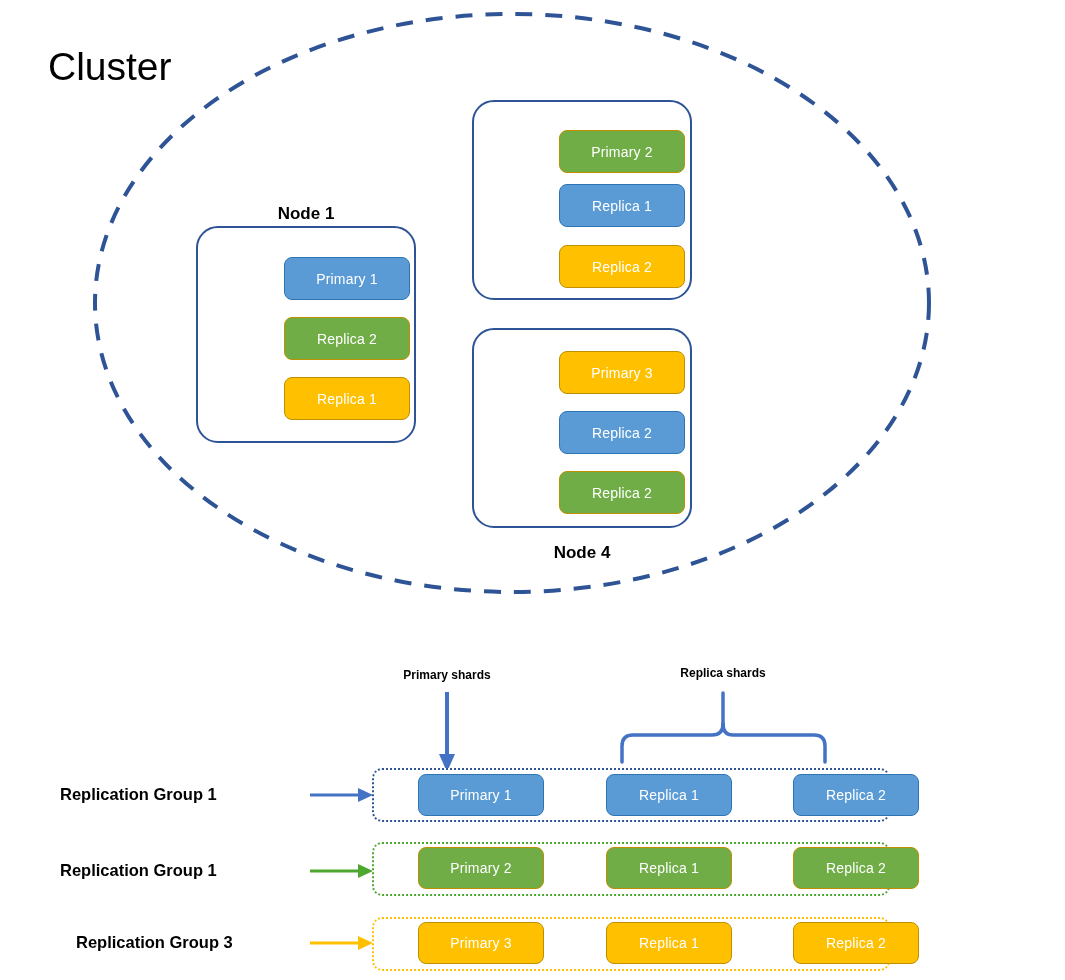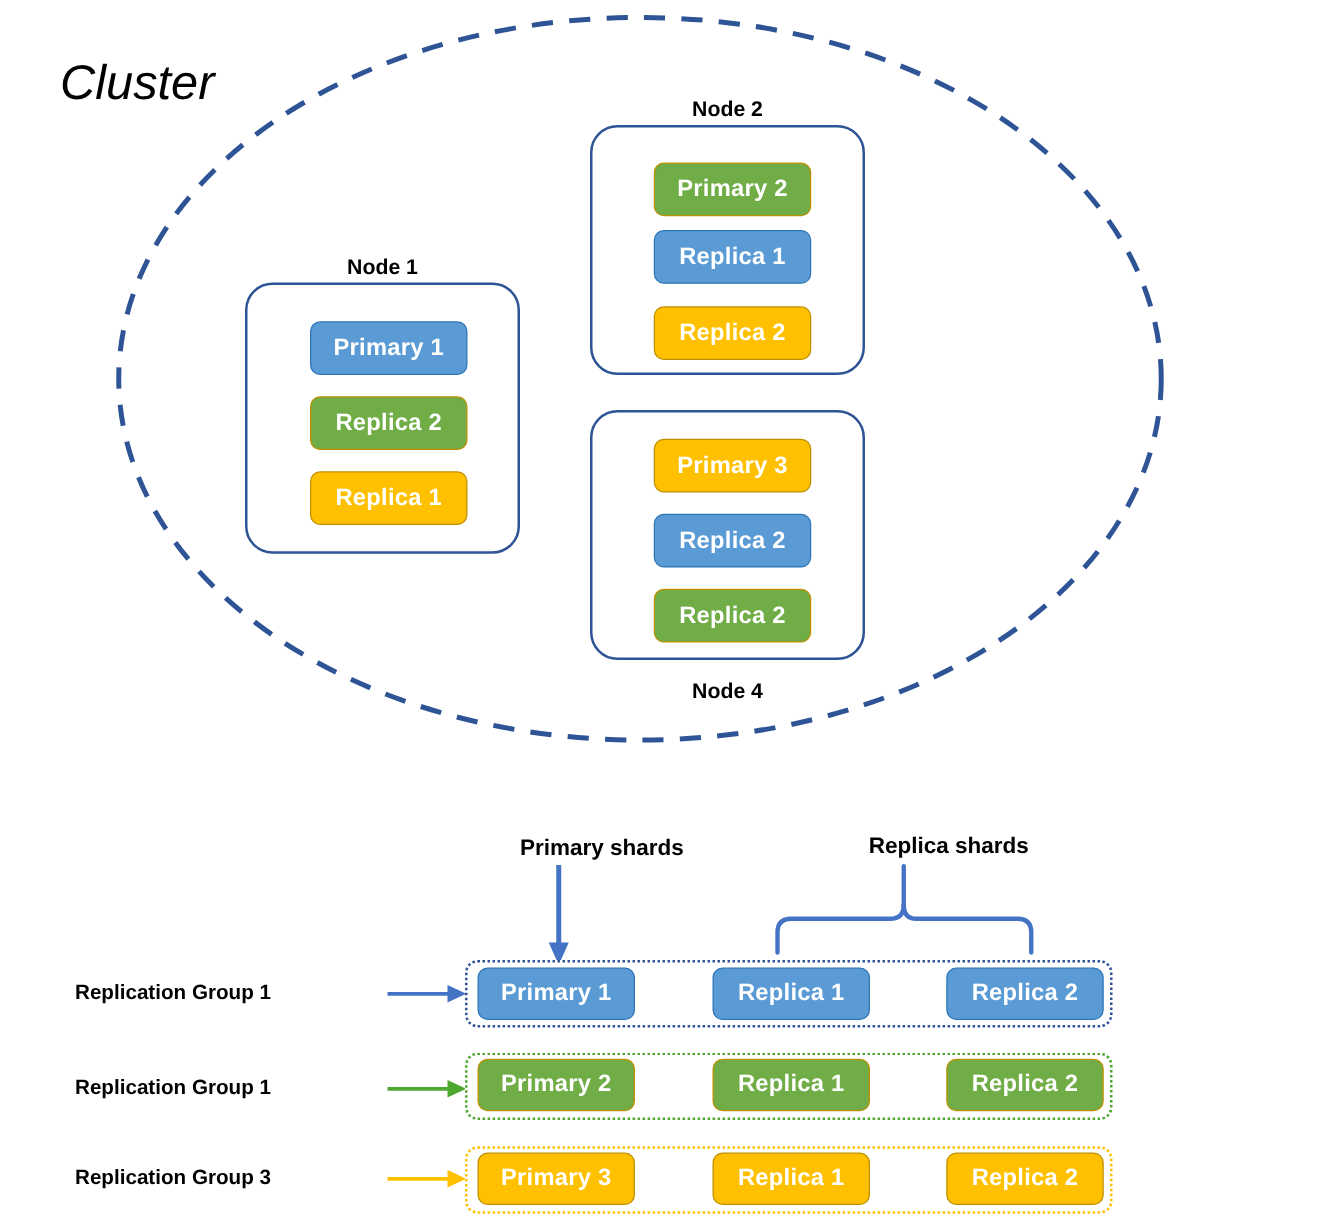--- a/index.html
+++ b/index.html
@@ -22,21 +22,20 @@
   
   #cluster-title {
     left: 48px;
     top: 47px;
     font-size: 39px;
     font-weight: 400;
     color: #000000;
     letter-spacing: 0px;
     line-height: 1;
     white-space: nowrap;
-    font-style: italic;
   }
 
   
   #overlay {
     left: 0; top: 0;
     width: 1065px; height: 980px;
     pointer-events: none;
   }
 
   
@@ -52,27 +51,28 @@
     color: #000000;
     text-align: center;
     white-space: nowrap;
   }
 
   
   .shard {
     box-sizing: border-box;
     border-radius: 8px;
     color: #ffffff;
-    font-size: 19px;
-    font-weight: bold;
+    font-size: 14px;
+    font-weight: normal;
     display: flex;
     align-items: center;
     justify-content: center;
     letter-spacing: 0.2px;
     white-space: nowrap;
+    margin-left: 36px;
   }
   .shard.blue   { background: #5B9BD5; border: 1.5px solid #2E75B6; }
   .shard.green  { background: #70AD47; border: 1.5px solid #BF8F00; }
   .shard.yellow { background: #FFC000; border: 1.5px solid #BF8F00; }
 
   
   .rg-row {
     box-sizing: border-box;
     border-radius: 10px;
     background: #ffffff;
@@ -82,25 +82,25 @@
   .rg-row.yellow { border: 2px dotted #FFC000; }
 
   .rg-label {
     font-size: 16.5px;
     font-weight: bold;
     color: #000000;
     white-space: nowrap;
   }
 
   .callout-label {
-    font-size: 18px;
+    font-size: 12px;
     font-weight: bold;
     color: #000000;
     white-space: nowrap;
-    text-align: right;
+    text-align: center;
   }
 </style>
 </head>
 <body>
 
 <div id="canvas">
 
   <svg id="overlay" class="abs" viewBox="0 0 1065 980" width="1065" height="980" xmlns="http://www.w3.org/2000/svg">
 
     <ellipse cx="512" cy="303" rx="417" ry="289" fill="none" stroke="#2E5496" stroke-width="4" stroke-dasharray="17 13" stroke-linecap="butt"></ellipse>
@@ -133,21 +133,20 @@
   </svg>
 
   <div id="cluster-title" class="abs">Cluster</div>
 
   <div class="abs node-label" style="left:196px; top:204px; width:220px;">Node 1</div>
   <div class="abs node-box" style="left:196px; top:226px; width:220px; height:217px;"></div>
   <div class="abs shard blue" style="left:248px; top:257px; width:126px; height:43px;">Primary 1</div>
   <div class="abs shard green" style="left:248px; top:317px; width:126px; height:43px;">Replica 2</div>
   <div class="abs shard yellow" style="left:248px; top:377px; width:126px; height:43px;">Replica 1</div>
 
-  <div class="abs node-label" style="left:472px; top:78px; width:220px;">Node 2</div>
   <div class="abs node-box" style="left:472px; top:100px; width:220px; height:200px;"></div>
   <div class="abs shard green" style="left:523px; top:130px; width:126px; height:43px;">Primary 2</div>
   <div class="abs shard blue" style="left:523px; top:184px; width:126px; height:43px;">Replica 1</div>
   <div class="abs shard yellow" style="left:523px; top:245px; width:126px; height:43px;">Replica 2</div>
 
   <div class="abs node-box" style="left:472px; top:328px; width:220px; height:200px;"></div>
   <div class="abs shard yellow" style="left:523px; top:351px; width:126px; height:43px;">Primary 3</div>
   <div class="abs shard blue" style="left:523px; top:411px; width:126px; height:43px;">Replica 2</div>
   <div class="abs shard green" style="left:523px; top:471px; width:126px; height:43px;">Replica 2</div>
   <div class="abs node-label" style="left:472px; top:543px; width:220px;">Node 4</div>
@@ -160,19 +159,19 @@
   <div class="abs shard blue" style="left:382px; top:774px; width:126px; height:42px;">Primary 1</div>
   <div class="abs shard blue" style="left:570px; top:774px; width:126px; height:42px;">Replica 1</div>
   <div class="abs shard blue" style="left:757px; top:774px; width:126px; height:42px;">Replica 2</div>
 
   <div class="abs rg-label" style="left:60px; top:861px; width:245px;">Replication Group 1</div>
   <div class="abs rg-row green" style="left:372px; top:842px; width:518px; height:54px;"></div>
   <div class="abs shard green" style="left:382px; top:847px; width:126px; height:42px;">Primary 2</div>
   <div class="abs shard green" style="left:570px; top:847px; width:126px; height:42px;">Replica 1</div>
   <div class="abs shard green" style="left:757px; top:847px; width:126px; height:42px;">Replica 2</div>
 
-  <div class="abs rg-label" style="left:60px; top:933px; width:245px;">Replication Group 3</div>
+  <div class="abs rg-label" style="left:76px; top:933px; width:245px;">Replication Group 3</div>
   <div class="abs rg-row yellow" style="left:372px; top:917px; width:518px; height:54px;"></div>
   <div class="abs shard yellow" style="left:382px; top:922px; width:126px; height:42px;">Primary 3</div>
   <div class="abs shard yellow" style="left:570px; top:922px; width:126px; height:42px;">Replica 1</div>
   <div class="abs shard yellow" style="left:757px; top:922px; width:126px; height:42px;">Replica 2</div>
 
 </div>
 
 </body></html>

